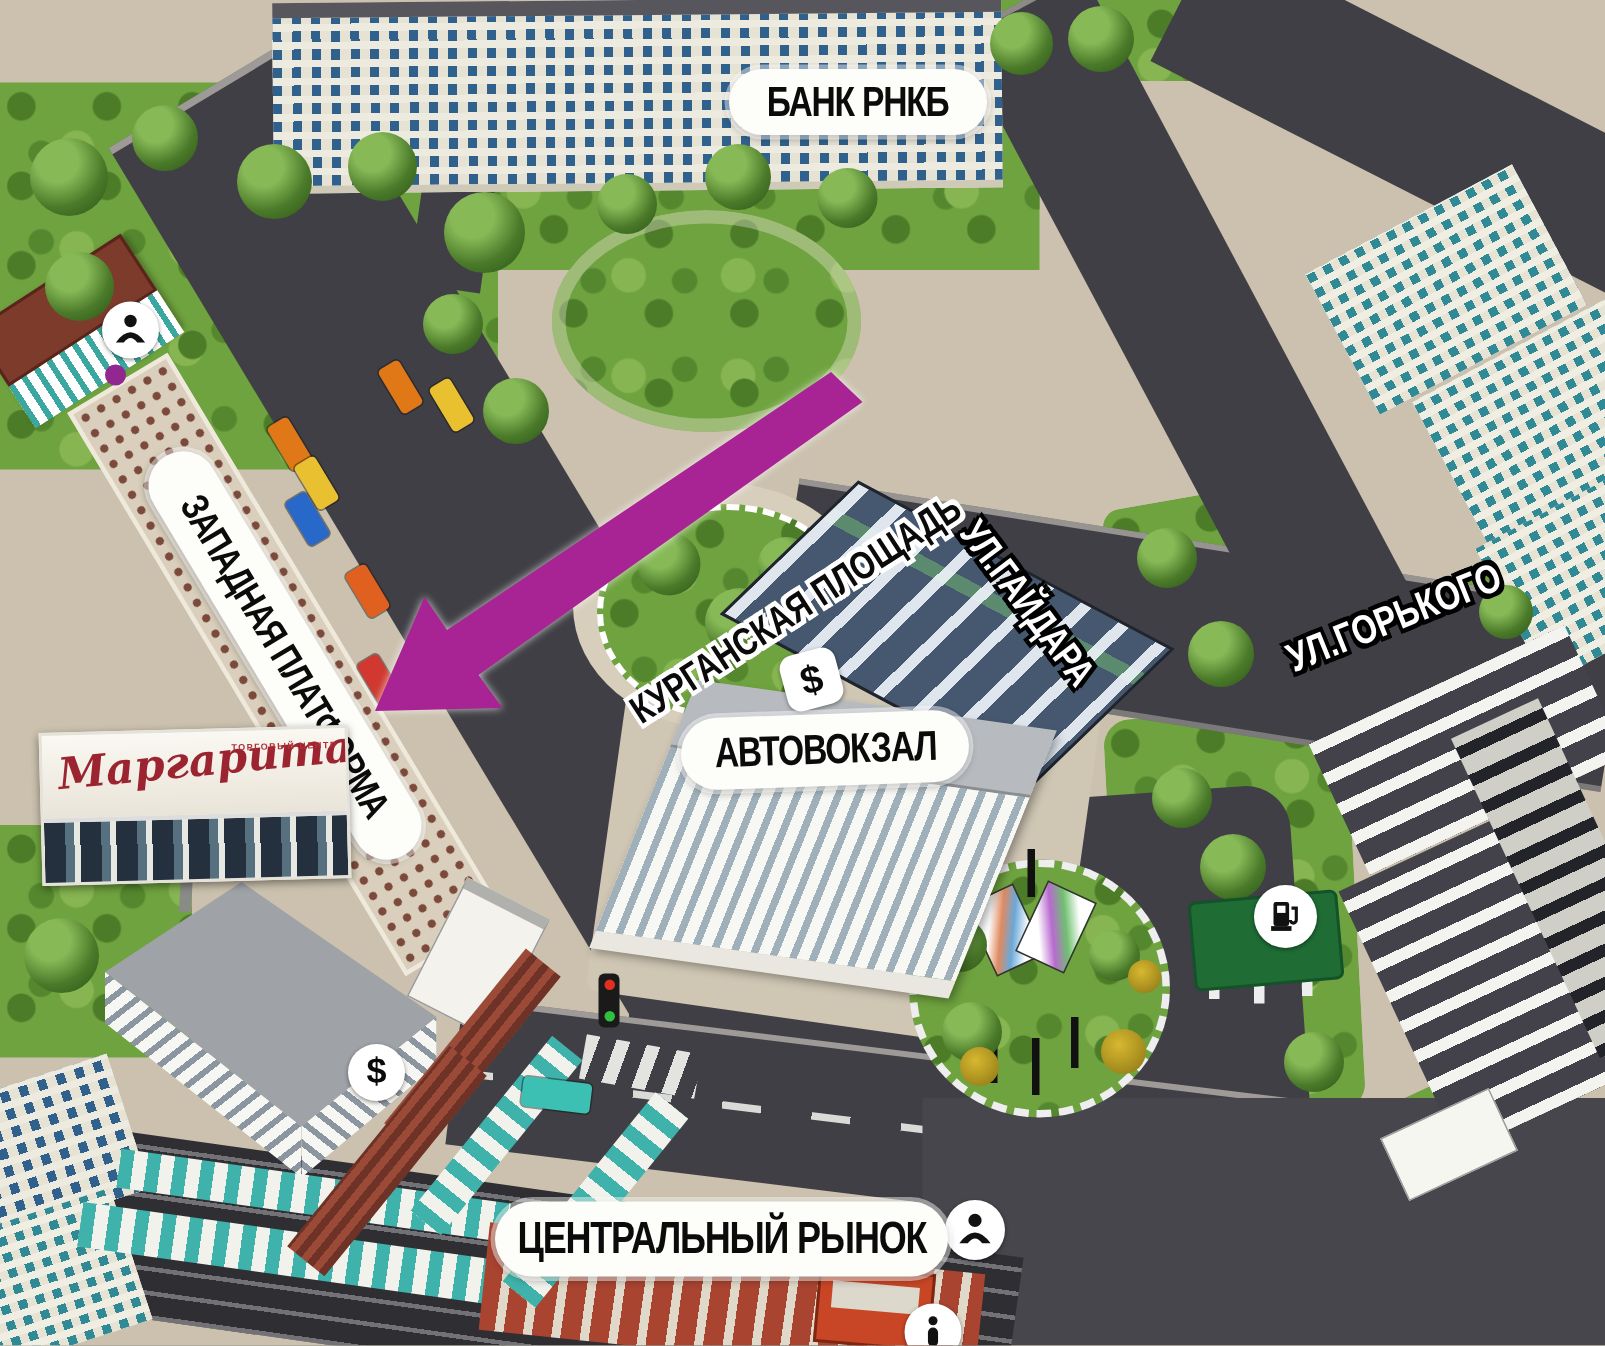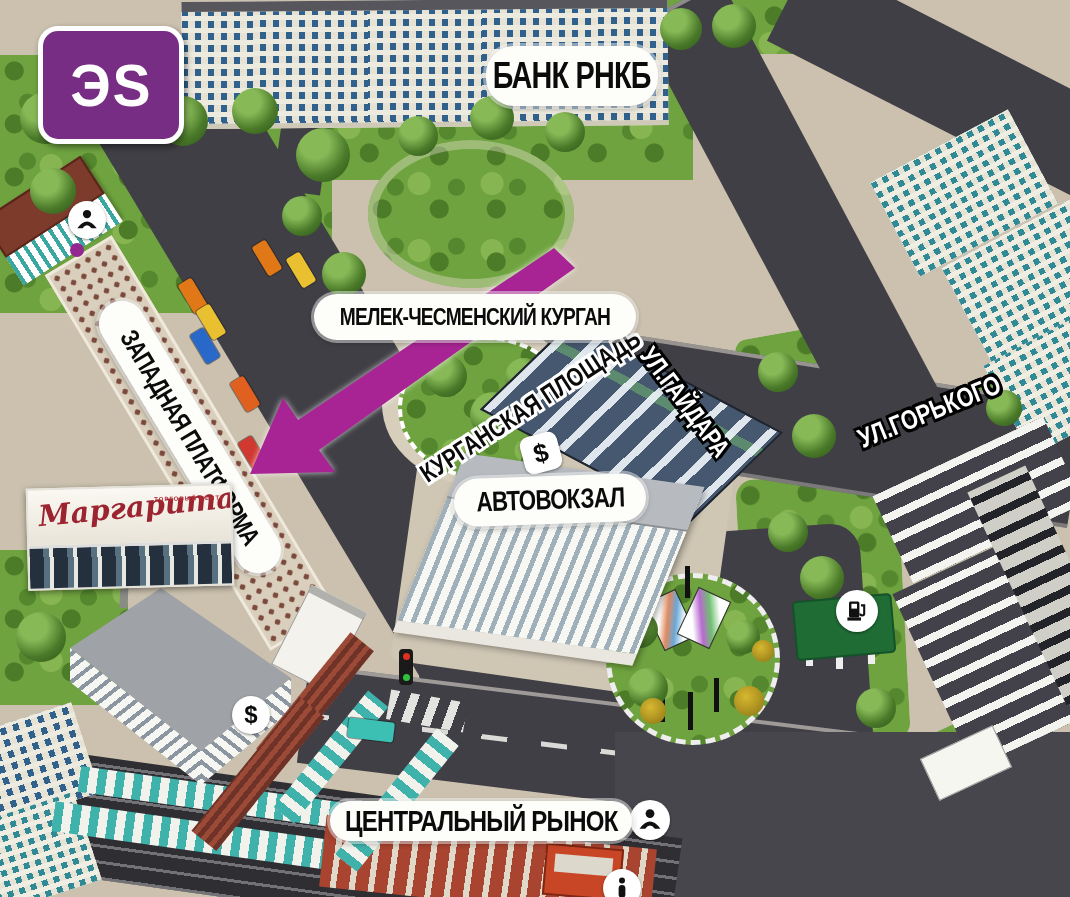--- a/index.html
+++ b/index.html
@@ -211,45 +211,39 @@
   <div class="abs" style="left:399px;top:649px;width:14px;height:36px;background:#1a1a1a;border-radius:4px;z-index:12">
     <div style="position:absolute;left:3.5px;top:4px;width:7px;height:7px;border-radius:50%;background:#e03020"></div>
     <div style="position:absolute;left:3.5px;bottom:4px;width:7px;height:7px;border-radius:50%;background:#30c040"></div>
   </div>
   <div class="abs" style="left:388px;top:696px;width:78px;height:30px;transform:rotate(10deg);background:repeating-linear-gradient(100deg,rgba(245,245,240,.9) 0 9px,transparent 9px 20px);z-index:11"></div>
 
   <div class="abs" style="left:245px;top:248px;width:340px;height:235px;z-index:36;filter:drop-shadow(0 0 3px rgba(255,255,255,.75))">
     <div style="width:100%;height:100%;background:#a82494;clip-path:polygon(309px 0px,330px 20px,74px 202px,90px 224px,5px 226px,38px 150px,53px 172px)"></div>
   </div>
 
-  <div class="pill" style="left:486px;top:46px;width:172px;height:60px;font-size:36px">
+  <div class="pill" style="left:486px;top:46px;width:172px;height:44px;font-size:28px">
       <span>БАНК РНКБ</span>
-    </div>
-  <div class="pill" style="left:314px;top:294px;width:322px;height:46px;font-size:24px">
-      <span>МЕЛЕК-ЧЕСМЕНСКИЙ КУРГАН</span>
     </div>
   <div class="pill" style="left:454px;top:476px;width:192px;height:48px;font-size:28px;transform:rotate(-2deg)">
       <span>АВТОВОКЗАЛ</span>
     </div>
-  <div class="pill" style="left:330px;top:801px;width:302px;height:40px;font-size:30px">
+  <div class="pill" style="left:330px;top:801px;width:302px;height:50px;font-size:30px">
       <span>ЦЕНТРАЛЬНЫЙ РЫНОК</span>
     </div>
   <div class="pill" style="left:35px;top:414px;width:310px;height:46px;font-size:26px;transform:rotate(59deg)">
       <span>ЗАПАДНАЯ ПЛАТФОРМА</span>
     </div>
 
   <div class="street" style="left:636px;top:322px;font-size:26px;transform:rotate(53deg);transform-origin:0 50%"><span>УЛ.ГАЙДАРА</span></div>
   <div class="street" style="left:842px;top:432px;font-size:27px;transform:rotate(-22deg);transform-origin:0 50%"><span>УЛ.ГОРЬКОГО</span></div>
   <div class="street dark" style="left:396px;top:478px;font-size:26px;transform:rotate(-33deg);transform-origin:0 50%"><span>КУРГАНСКАЯ ПЛОЩАДЬ</span></div>
 
 
 
-  <div class="logo">
-    <span>ЭS</span>
-  </div>
 
   <div class="photo">
     <div class="photo-top">
       <div class="photo-title">Маргарита</div>
       <div class="photo-sub">ТОРГОВЫЙ ЦЕНТР</div>
     </div>
     <div class="photo-bottom"></div>
   </div>
   <div class="abs" style="left:120px;top:582px;width:8px;height:26px;background:#8a8a86;transform:rotate(3deg);z-index:43"></div>
 

